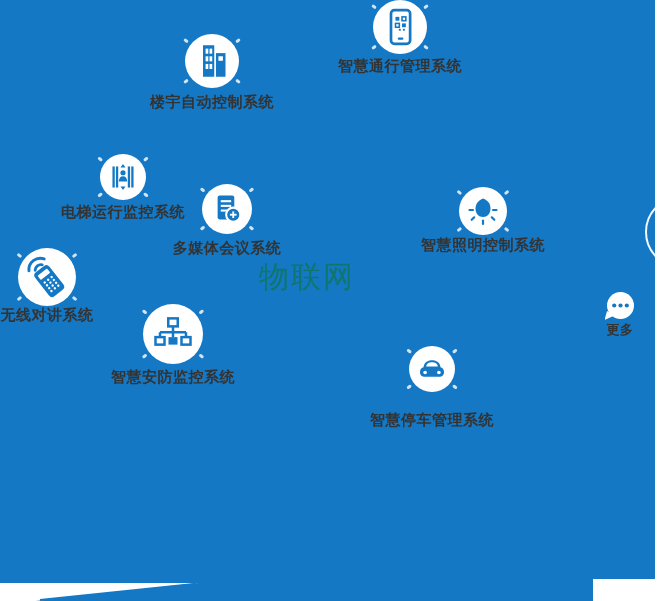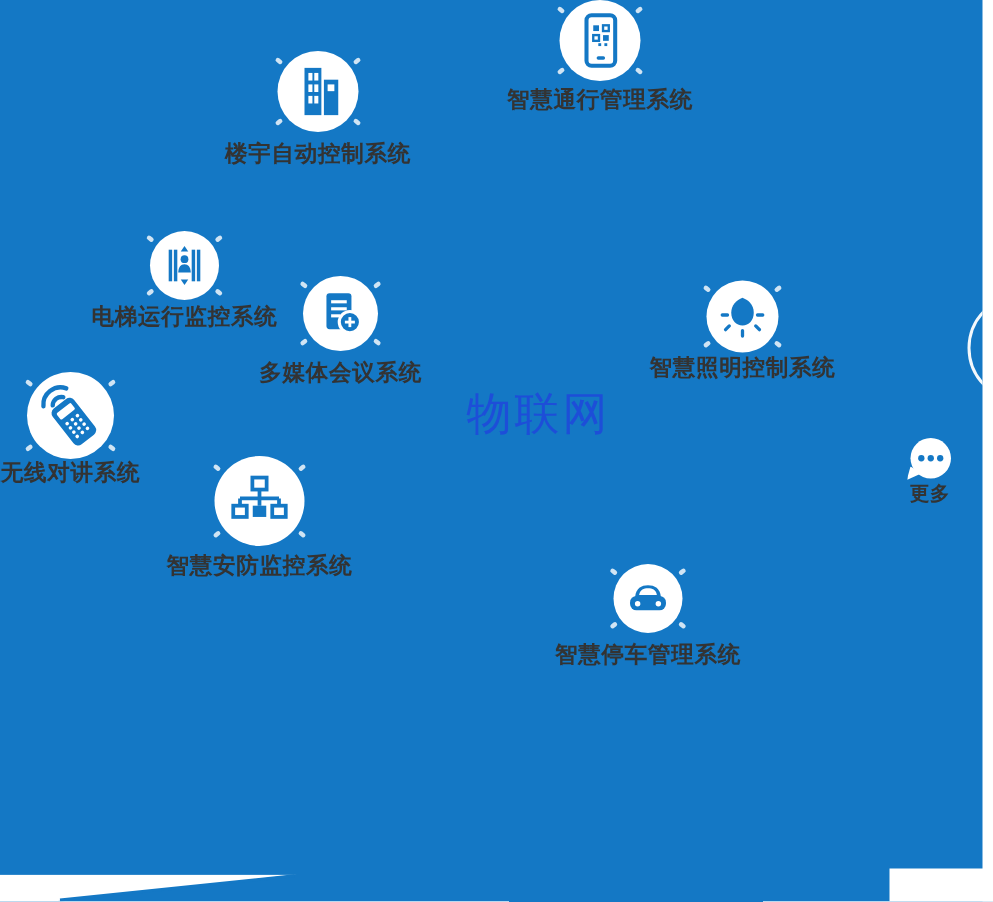--- a/index.html
+++ b/index.html
@@ -39,22 +39,22 @@
   .tick{
     position:absolute;left:50%;top:50%;width:5px;height:3px;border-radius:1.5px;
     background:rgba(255,255,255,.8);
   }
   .label{
     margin-top:var(--gap);color:#333333;font-size:15px;font-weight:700;
     text-align:center;line-height:16px;white-space:nowrap;letter-spacing:.5px;
   }
   .label.small{font-size:13px;line-height:14px;}
   .iot-title{
-    position:absolute;left:259px;top:261px;width:200px;text-align:center;
-    color:#1d4ed8;font-size:30px;font-weight:400;letter-spacing:2px;line-height:32px;
+    position:absolute;left:259px;top:261px;width:200px;
+    color:#0f766e;font-size:30px;font-weight:400;letter-spacing:2px;line-height:32px;
   }
   .bubble-tail{
     position:absolute;left:-2px;bottom:-1px;width:10px;height:10px;background:#ffffff;
     clip-path:polygon(0% 100%,25% 10%,100% 55%);
   }
   
   .fg{fill:#1478C5;}
   .fgs{stroke:#1478C5;fill:none;}
   .wh{fill:#ffffff;}
 </style>
@@ -143,21 +143,21 @@
       </svg>
     <span class="tick" style="transform: translate(-50%, -50%) rotate(38deg) translateX(31px);"></span>
         <span class="tick" style="transform: translate(-50%, -50%) rotate(142deg) translateX(31px);"></span>
         <span class="tick" style="transform: translate(-50%, -50%) rotate(218deg) translateX(31px);"></span>
         <span class="tick" style="transform: translate(-50%, -50%) rotate(322deg) translateX(31px);"></span>
       </div>
     <div class="label">多媒体会议系统</div>
   </div>
 
 
-  <div class="node" style="left:395px;top:187px;--d:48px;--gap:2px;">
+  <div class="node" style="left:383px;top:187px;--d:48px;--gap:2px;">
     <div class="iconwrap ticked">
       <svg viewBox="0 0 48 48">
         <path class="fg" d="M24,11.5 C20,13 16.5,16.5 16.5,21.5 C16.5,26.5 19.8,30 24,30 C28.2,30 31.5,26.5 31.5,21.5 C31.5,15.5 27.5,13 24,11.5 Z"></path>
         <g class="fgs" stroke-width="2.2" stroke-linecap="round">
           <path d="M10.5,23 h3.5"></path>
           <path d="M34,23 h3.5"></path>
           <path d="M24,33.5 v3.5"></path>
           <path d="M15.2,30.3 L12.7,32.8"></path>
           <path d="M32.8,30.3 L35.3,32.8"></path>
         </g>
@@ -212,21 +212,21 @@
         <rect class="fgs" x="30.8" y="26.5" width="7.2" height="6" stroke-width="2"></rect>
       </svg>
     <span class="tick" style="transform: translate(-50%, -50%) rotate(38deg) translateX(36px);"></span>
         <span class="tick" style="transform: translate(-50%, -50%) rotate(142deg) translateX(36px);"></span>
         <span class="tick" style="transform: translate(-50%, -50%) rotate(218deg) translateX(36px);"></span>
         <span class="tick" style="transform: translate(-50%, -50%) rotate(322deg) translateX(36px);"></span>
       </div>
     <div class="label">智慧安防监控系统</div>
   </div>
 
-  <div class="node" style="left:332px;top:376px;--d:46px;--gap:6px;">
+  <div class="node" style="left:332px;top:346px;gap:14px;--d:46px;--gap:6px;">
     <div class="iconwrap ticked">
       <svg viewBox="0 0 48 48">
         <path class="fg" d="M15,23 C15.6,16.8 19.4,14.8 24,14.8 C28.6,14.8 32.4,16.8 33,23 Z"></path>
         <path class="wh" d="M17.8,21.5 C18.6,17.8 21,16.9 24,16.9 C27,16.9 29.4,17.8 30.2,21.5 Z"></path>
         <rect class="fg" x="11.5" y="22.2" width="25" height="10" rx="4.5"></rect>
         <circle class="wh" cx="16.8" cy="27.6" r="1.9"></circle>
         <circle class="wh" cx="31.2" cy="27.6" r="1.9"></circle>
       </svg>
     <span class="tick" style="transform: translate(-50%, -50%) rotate(38deg) translateX(29px);"></span>
         <span class="tick" style="transform: translate(-50%, -50%) rotate(142deg) translateX(29px);"></span>

